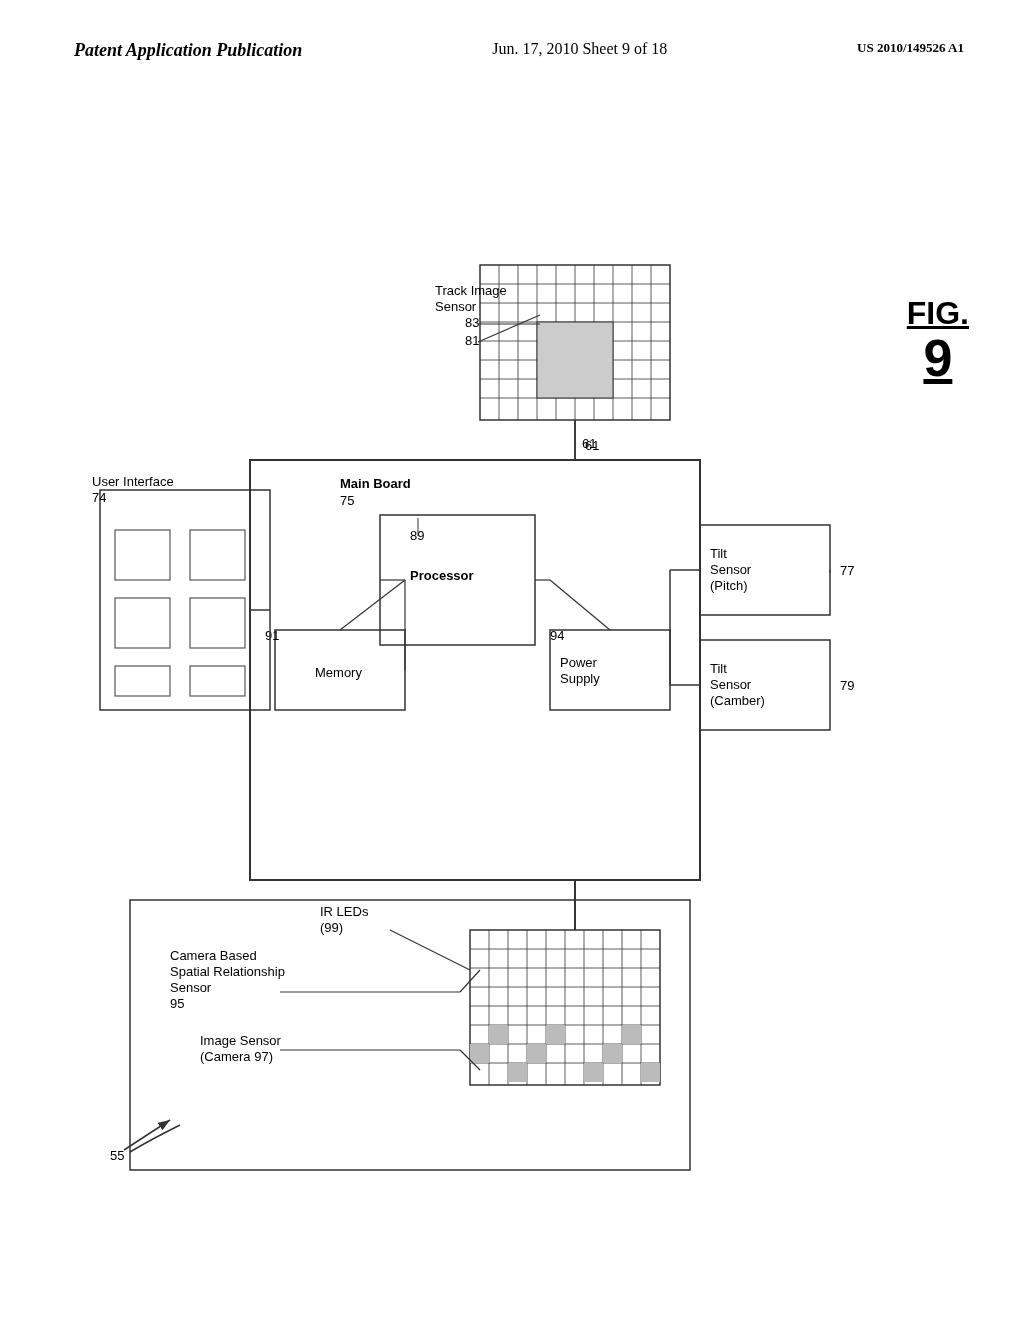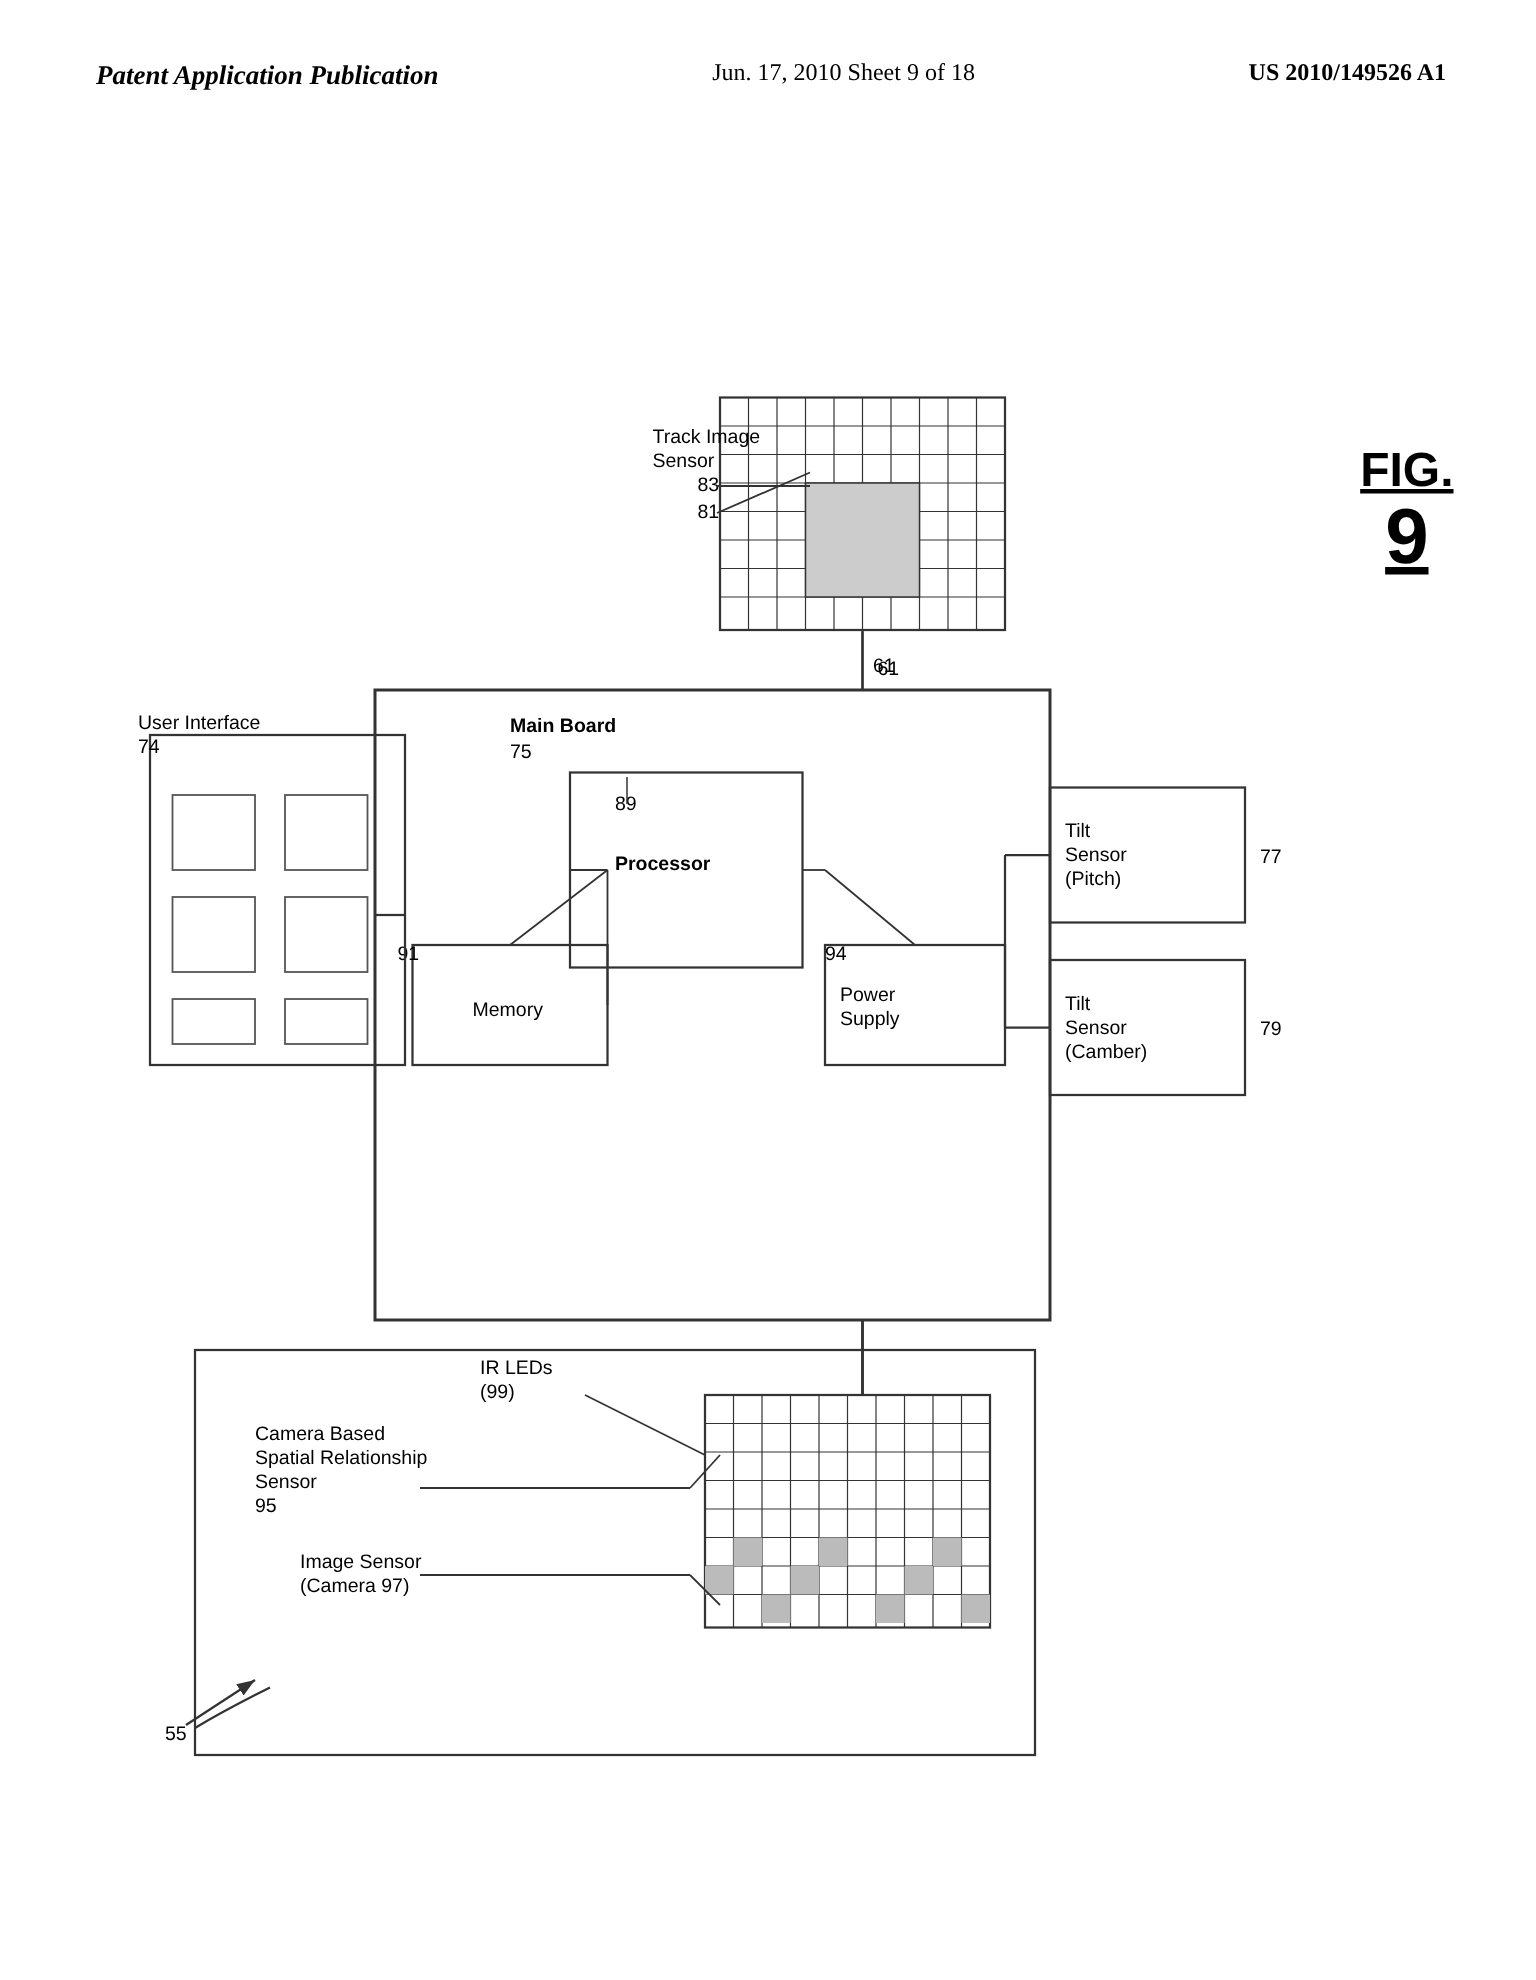--- a/index.html
+++ b/index.html
@@ -9,38 +9,38 @@
       background: #fff;
       font-family: 'Times New Roman', Times, serif;
       overflow: hidden;
       position: relative;
     }
 
     
     .header {
       position: absolute;
       top: 40px;
-      left: 4px;
+      left: 14px;
       right: 0;
       display: flex;
       justify-content: space-between;
       align-items: flex-start;
       padding: 0 60px;
     }
     .header-left {
       font-size: 18px;
       font-weight: bold;
       font-style: italic;
     }
     .header-center {
       font-size: 16px;
       text-align: center;
     }
     .header-right {
-      font-size: 16px;
+      font-size: 13px;
       font-weight: bold;
     }
 
     svg.main-diagram {
       position: absolute;
       top: 0;
       left: 0;
       width: 900px;
       height: 1150px;
     }

